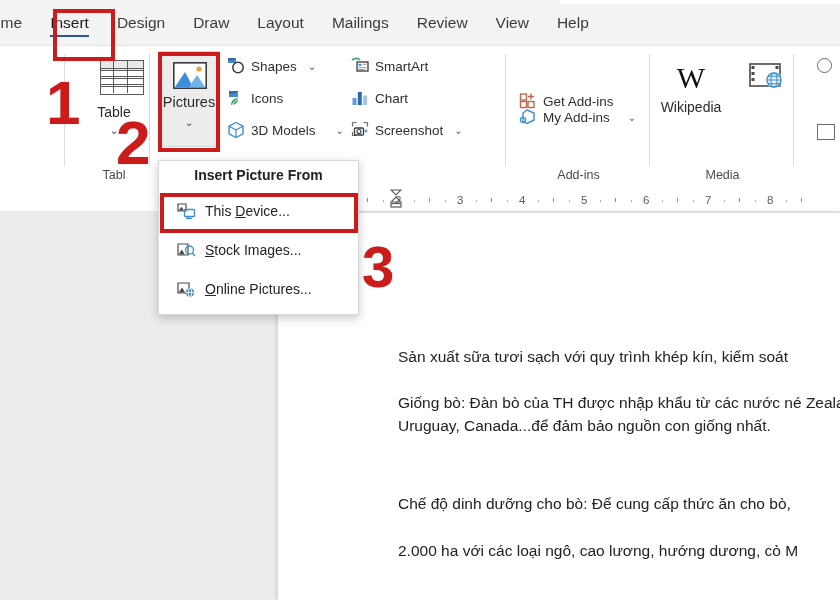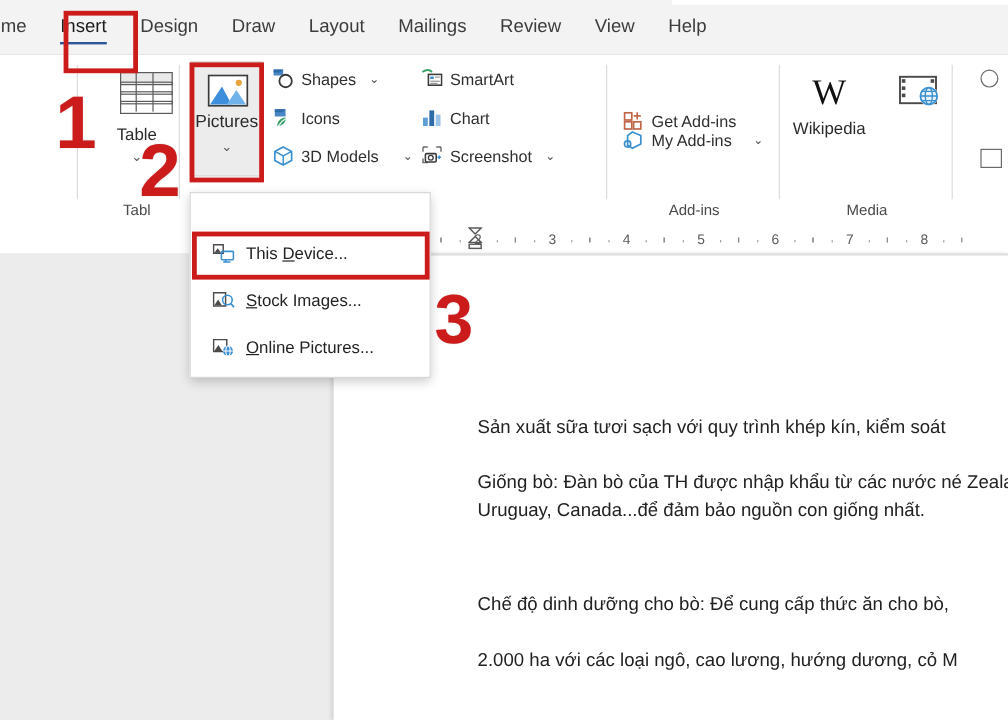--- a/index.html
+++ b/index.html
@@ -429,20 +429,21 @@
       <div class="doc-body">
         <p class="doc-p">Sản xuất sữa tươi sạch với quy trình khép kín, kiểm soát</p>
         <p class="doc-p wrap" style="margin-bottom:56px;">Giống bò: Đàn bò của TH được nhập khẩu từ các nước né Zealand, Uruguay, Canada...để đảm bảo nguồn con giống nhất.</p>
         <p class="doc-p">Chế độ dinh dưỡng cho bò: Để cung cấp thức ăn cho bò,</p>
         <p class="doc-p" style="margin-bottom:6px;">2.000 ha với các loại ngô, cao lương, hướng dương, cỏ M</p>
       </div>
     </div>
   </div>
 
   <div class="menu">
+    <div class="menu-head">Insert Picture From</div>
 
     <div class="menu-item" style="top:33px;">
       <span class="mic">
         <svg width="19" height="17" viewBox="0 0 19 17">
           <path d="M1 1 h8 v7 h-8 z" fill="none" stroke="#4a4a4a" stroke-width="1.2"></path>
           <path d="M1.6 7.6 L4.5 3.8 L7 7.6 Z" fill="#4a4a4a"></path>
           <rect x="7.5" y="6.5" width="10" height="7" rx="0.8" fill="none" stroke="#3a8fd0" stroke-width="1.3"></rect>
           <path d="M11 13.5 v1.8 M9 15.3 h6" stroke="#3a8fd0" stroke-width="1.3"></path>
         </svg>
       </span>

